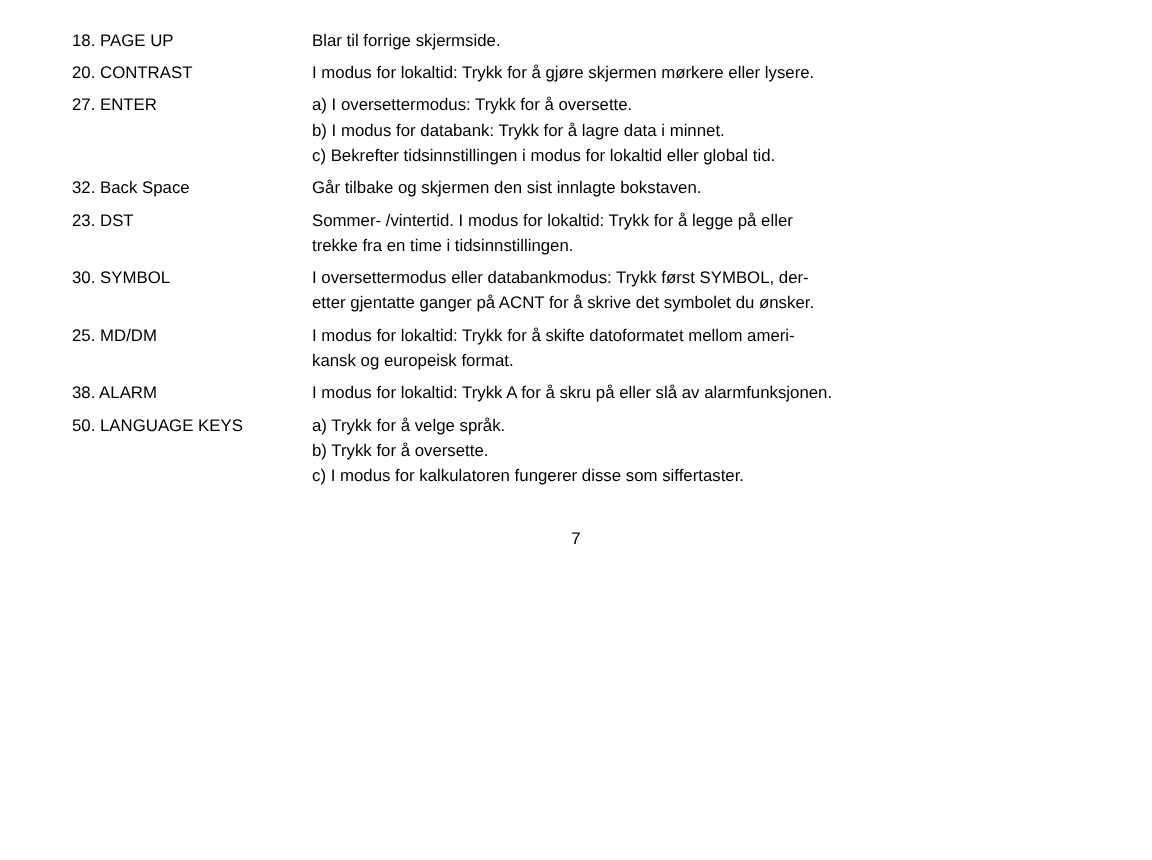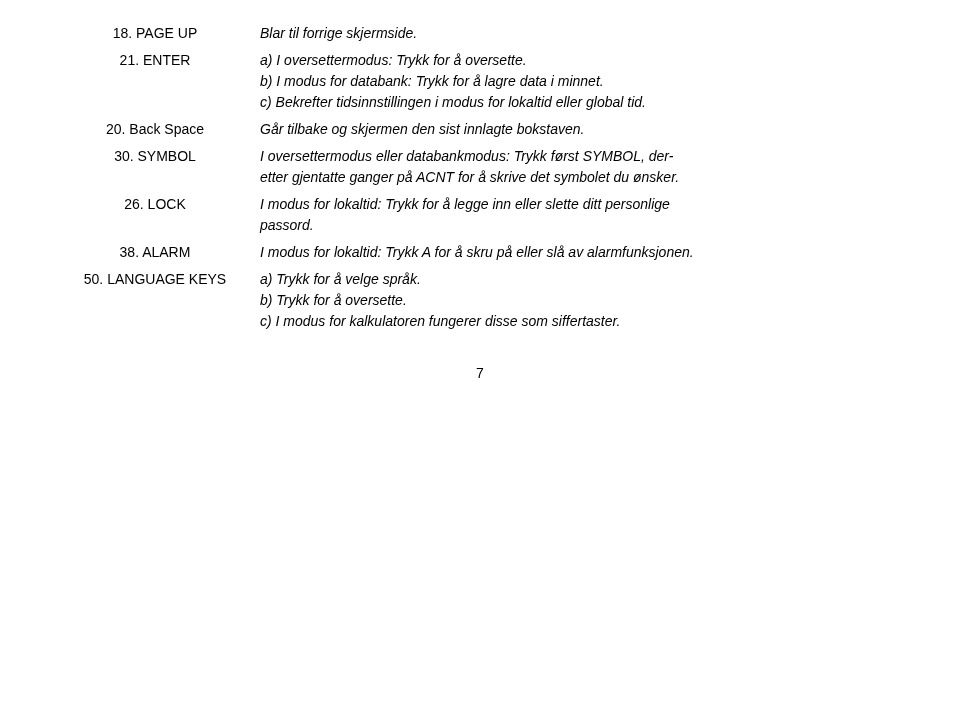--- a/index.html
+++ b/index.html
@@ -28,58 +28,64 @@
       padding: 3px 0;
       line-height: 1.5;
     }
 
     .content-table td.key-col {
       width: 200px;
       min-width: 200px;
       font-weight: normal;
       padding-right: 10px;
       white-space: nowrap;
-      text-align: center;
     }
 
     .content-table td.desc-col {
       width: auto;
-      font-style: italic;
     }
 
     .page-number {
       text-align: center;
       margin-top: 30px;
       font-size: 14px;
     }
   </style>
 </head>
 <body>
 
 <table class="content-table">
   <tbody id="rows-body">
   <tr>
         <td class="key-col">18. PAGE UP</td>
         <td class="desc-col">Blar til forrige skjermside.</td>
       </tr>
       <tr>
-        <td class="key-col">21. ENTER</td>
+        <td class="key-col">20. CONTRAST</td>
+        <td class="desc-col">I modus for lokaltid: Trykk for å gjøre skjermen mørkere eller lysere.</td>
+      </tr>
+      <tr>
+        <td class="key-col">27. ENTER</td>
         <td class="desc-col">a) I oversettermodus: Trykk for å oversette.<br>b) I modus for databank: Trykk for å lagre data i minnet.<br>c) Bekrefter tidsinnstillingen i modus for lokaltid eller global tid.</td>
       </tr>
       <tr>
-        <td class="key-col">20. Back Space</td>
+        <td class="key-col">32. Back Space</td>
         <td class="desc-col">Går tilbake og skjermen den sist innlagte bokstaven.</td>
+      </tr>
+      <tr>
+        <td class="key-col">23. DST</td>
+        <td class="desc-col">Sommer- /vintertid. I modus for lokaltid: Trykk for å legge på eller<br>trekke fra en time i tidsinnstillingen.</td>
       </tr>
       <tr>
         <td class="key-col">30. SYMBOL</td>
         <td class="desc-col">I oversettermodus eller databankmodus: Trykk først SYMBOL, der-<br>etter gjentatte ganger på ACNT for å skrive det symbolet du ønsker.</td>
       </tr>
       <tr>
-        <td class="key-col">26. LOCK</td>
-        <td class="desc-col">I modus for lokaltid: Trykk for å legge inn eller slette ditt personlige<br>passord.</td>
+        <td class="key-col">25. MD/DM</td>
+        <td class="desc-col">I modus for lokaltid: Trykk for å skifte datoformatet mellom ameri-<br>kansk og europeisk format.</td>
       </tr>
       <tr>
         <td class="key-col">38. ALARM</td>
         <td class="desc-col">I modus for lokaltid: Trykk A for å skru på eller slå av alarmfunksjonen.</td>
       </tr>
       <tr>
         <td class="key-col">50. LANGUAGE KEYS</td>
         <td class="desc-col">a) Trykk for å velge språk.<br>b) Trykk for å oversette.<br>c) I modus for kalkulatoren fungerer disse som siffertaster.</td>
       </tr>
     </tbody>

